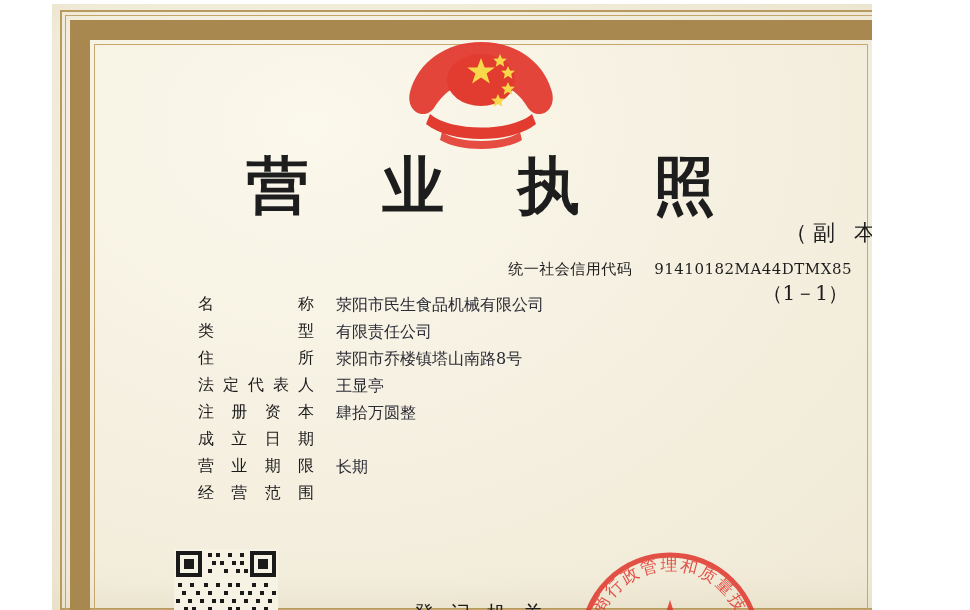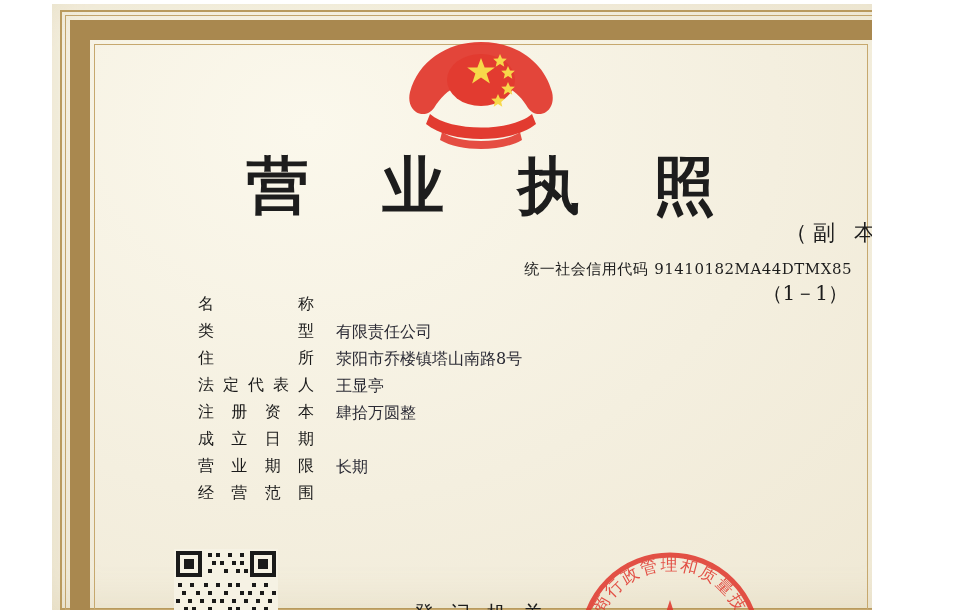--- a/index.html
+++ b/index.html
@@ -238,31 +238,32 @@
           <polygon points="112,46 114,50.4 118.8,50.8 115.2,54 116.3,58.7 112,56.1 107.7,58.7 108.8,54 105.2,50.8 110,50.4"></polygon>
           <polygon points="102,58 104,62.4 108.8,62.8 105.2,66 106.3,70.7 102,68.1 97.7,70.7 98.8,66 95.2,62.8 100,62.4"></polygon>
         </g>
       </svg>
     </div>
 
     <div class="title">营 业 执 照</div>
     <div class="subtitle">（副  本）</div>
 
     <div class="credit-code">
-      <span>统一社会信用代码</span><span style="margin-left:6px;">91410182MA44DTMX85</span>
+      <span>统一社会信用代码</span><span style="margin-left:22px;">91410182MA44DTMX85</span>
     </div>
     <div class="page-no">（1－1）</div>
 
     <div class="fields">
 
       <div class="row">
         <div class="label">
           <span>名</span>
           <span>称</span>
         </div>
+        <div class="value">荥阳市民生食品机械有限公司</div>
       </div>
 
       <div class="row">
         <div class="label">
           <span>类</span>
           <span>型</span>
         </div>
         <div class="value">有限责任公司</div>
       </div>
 

